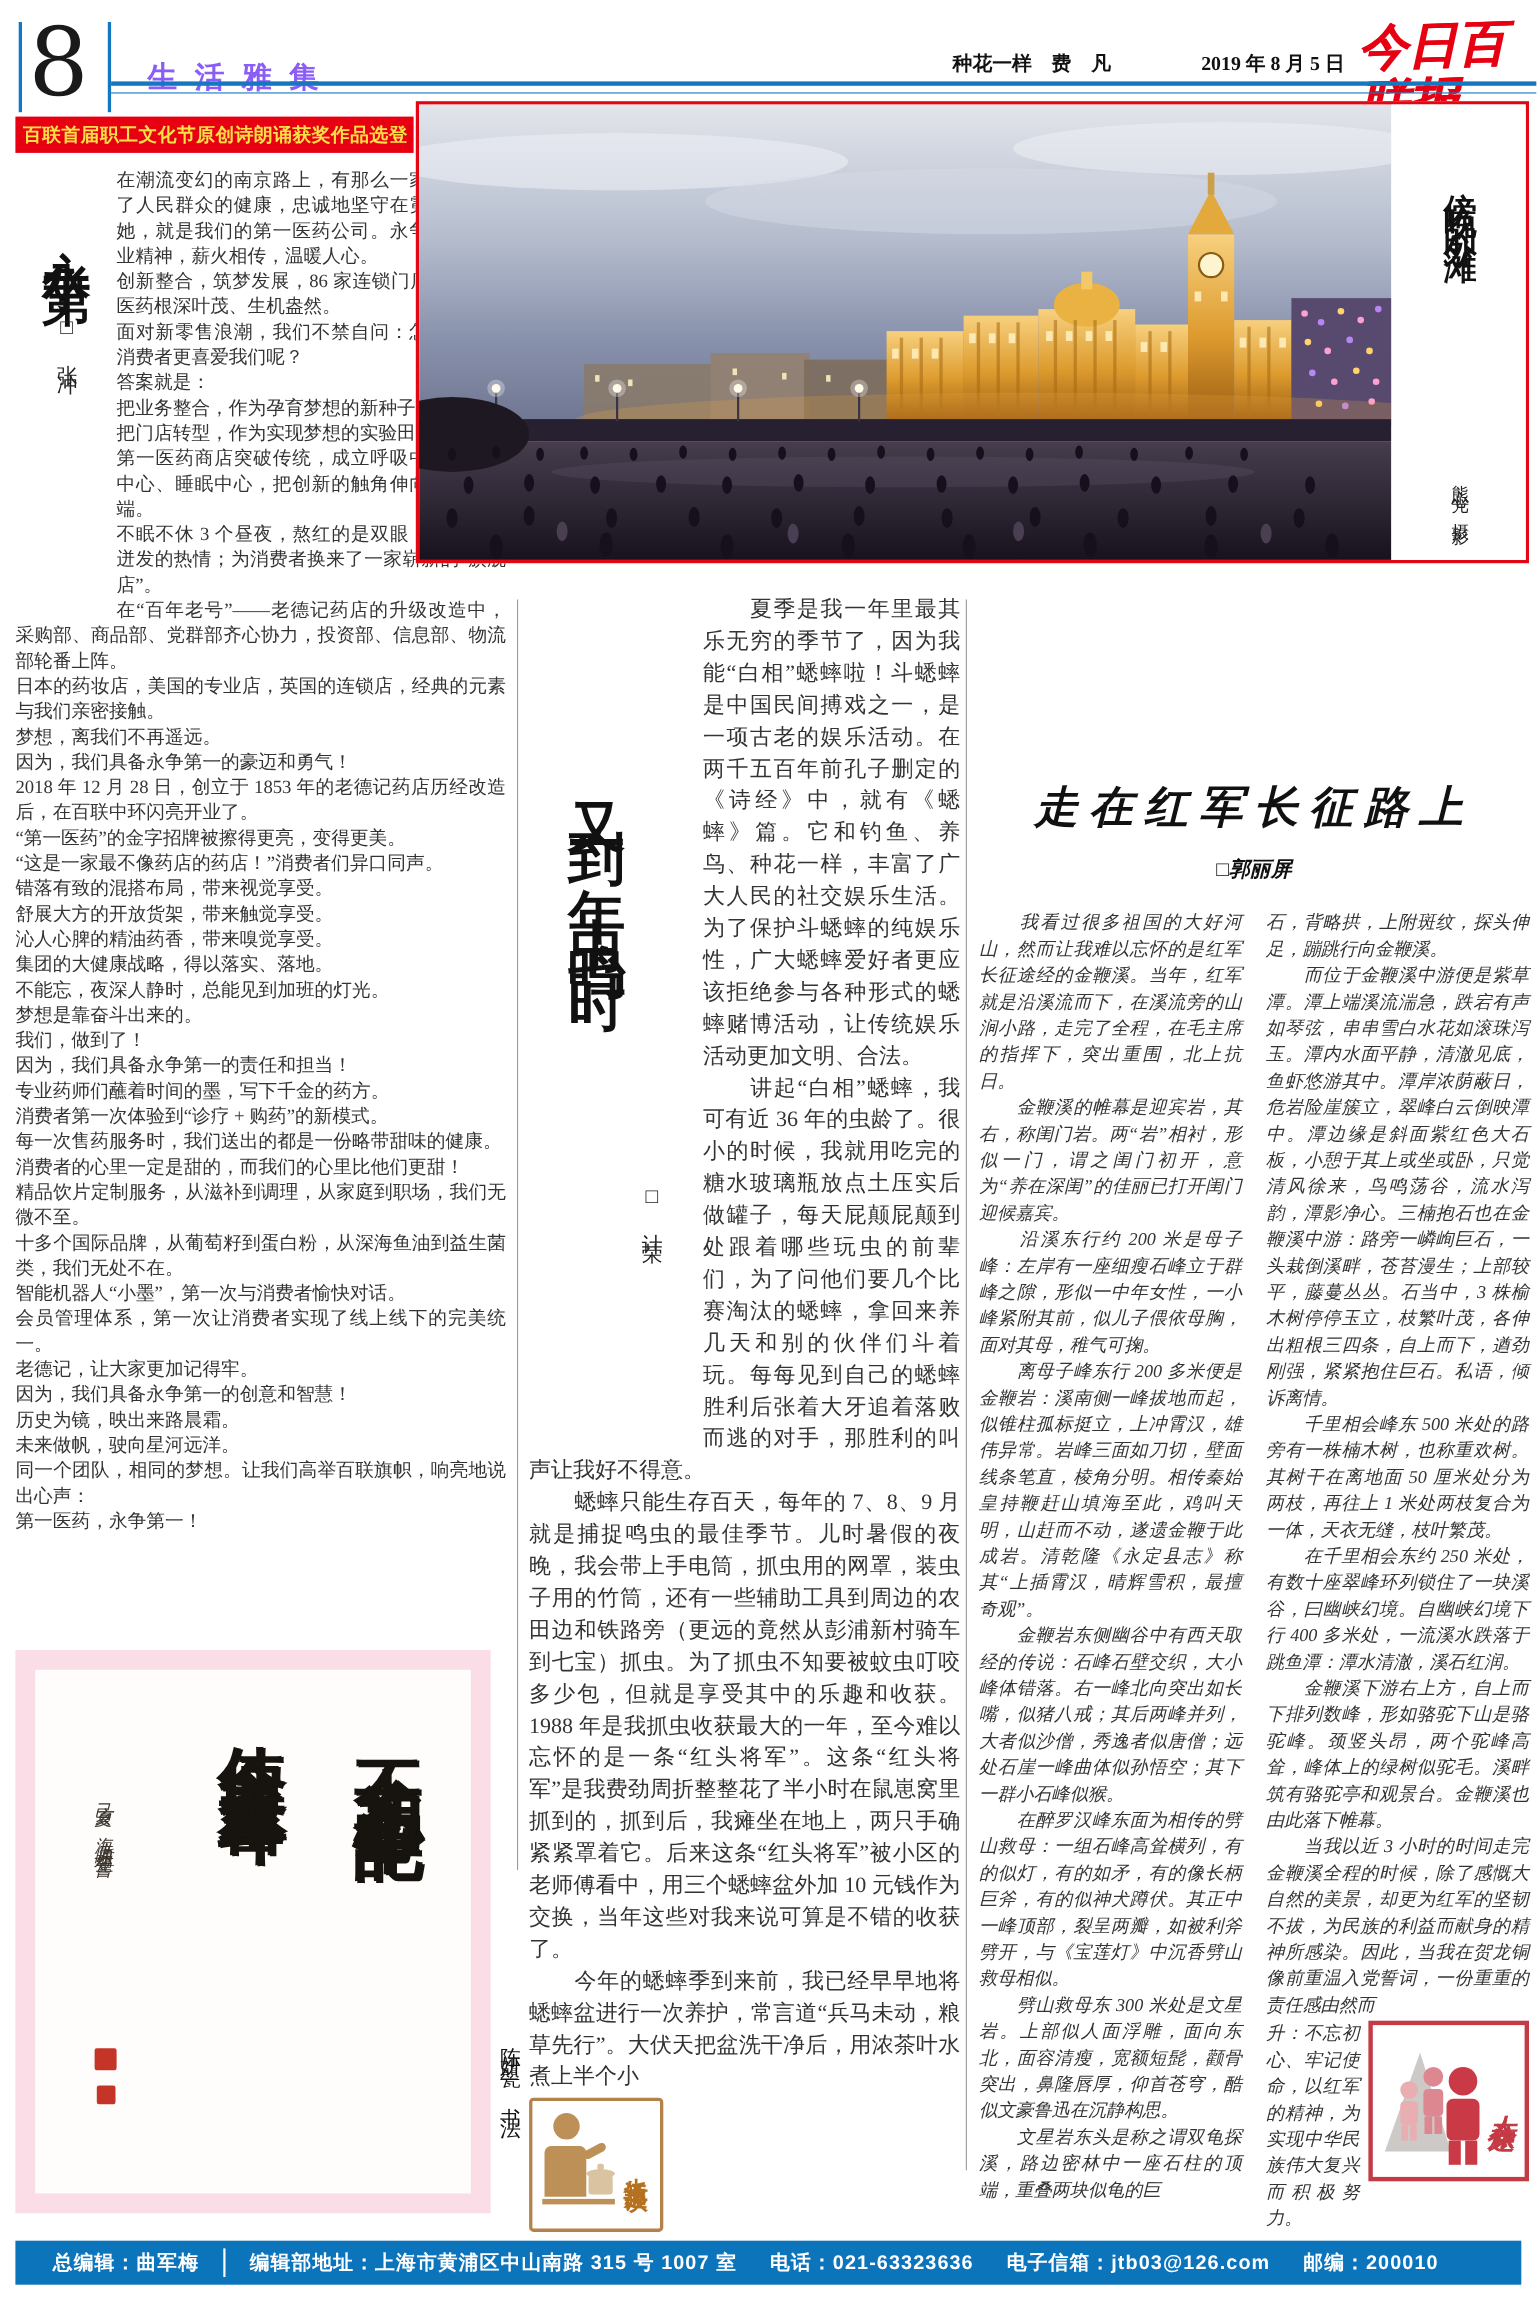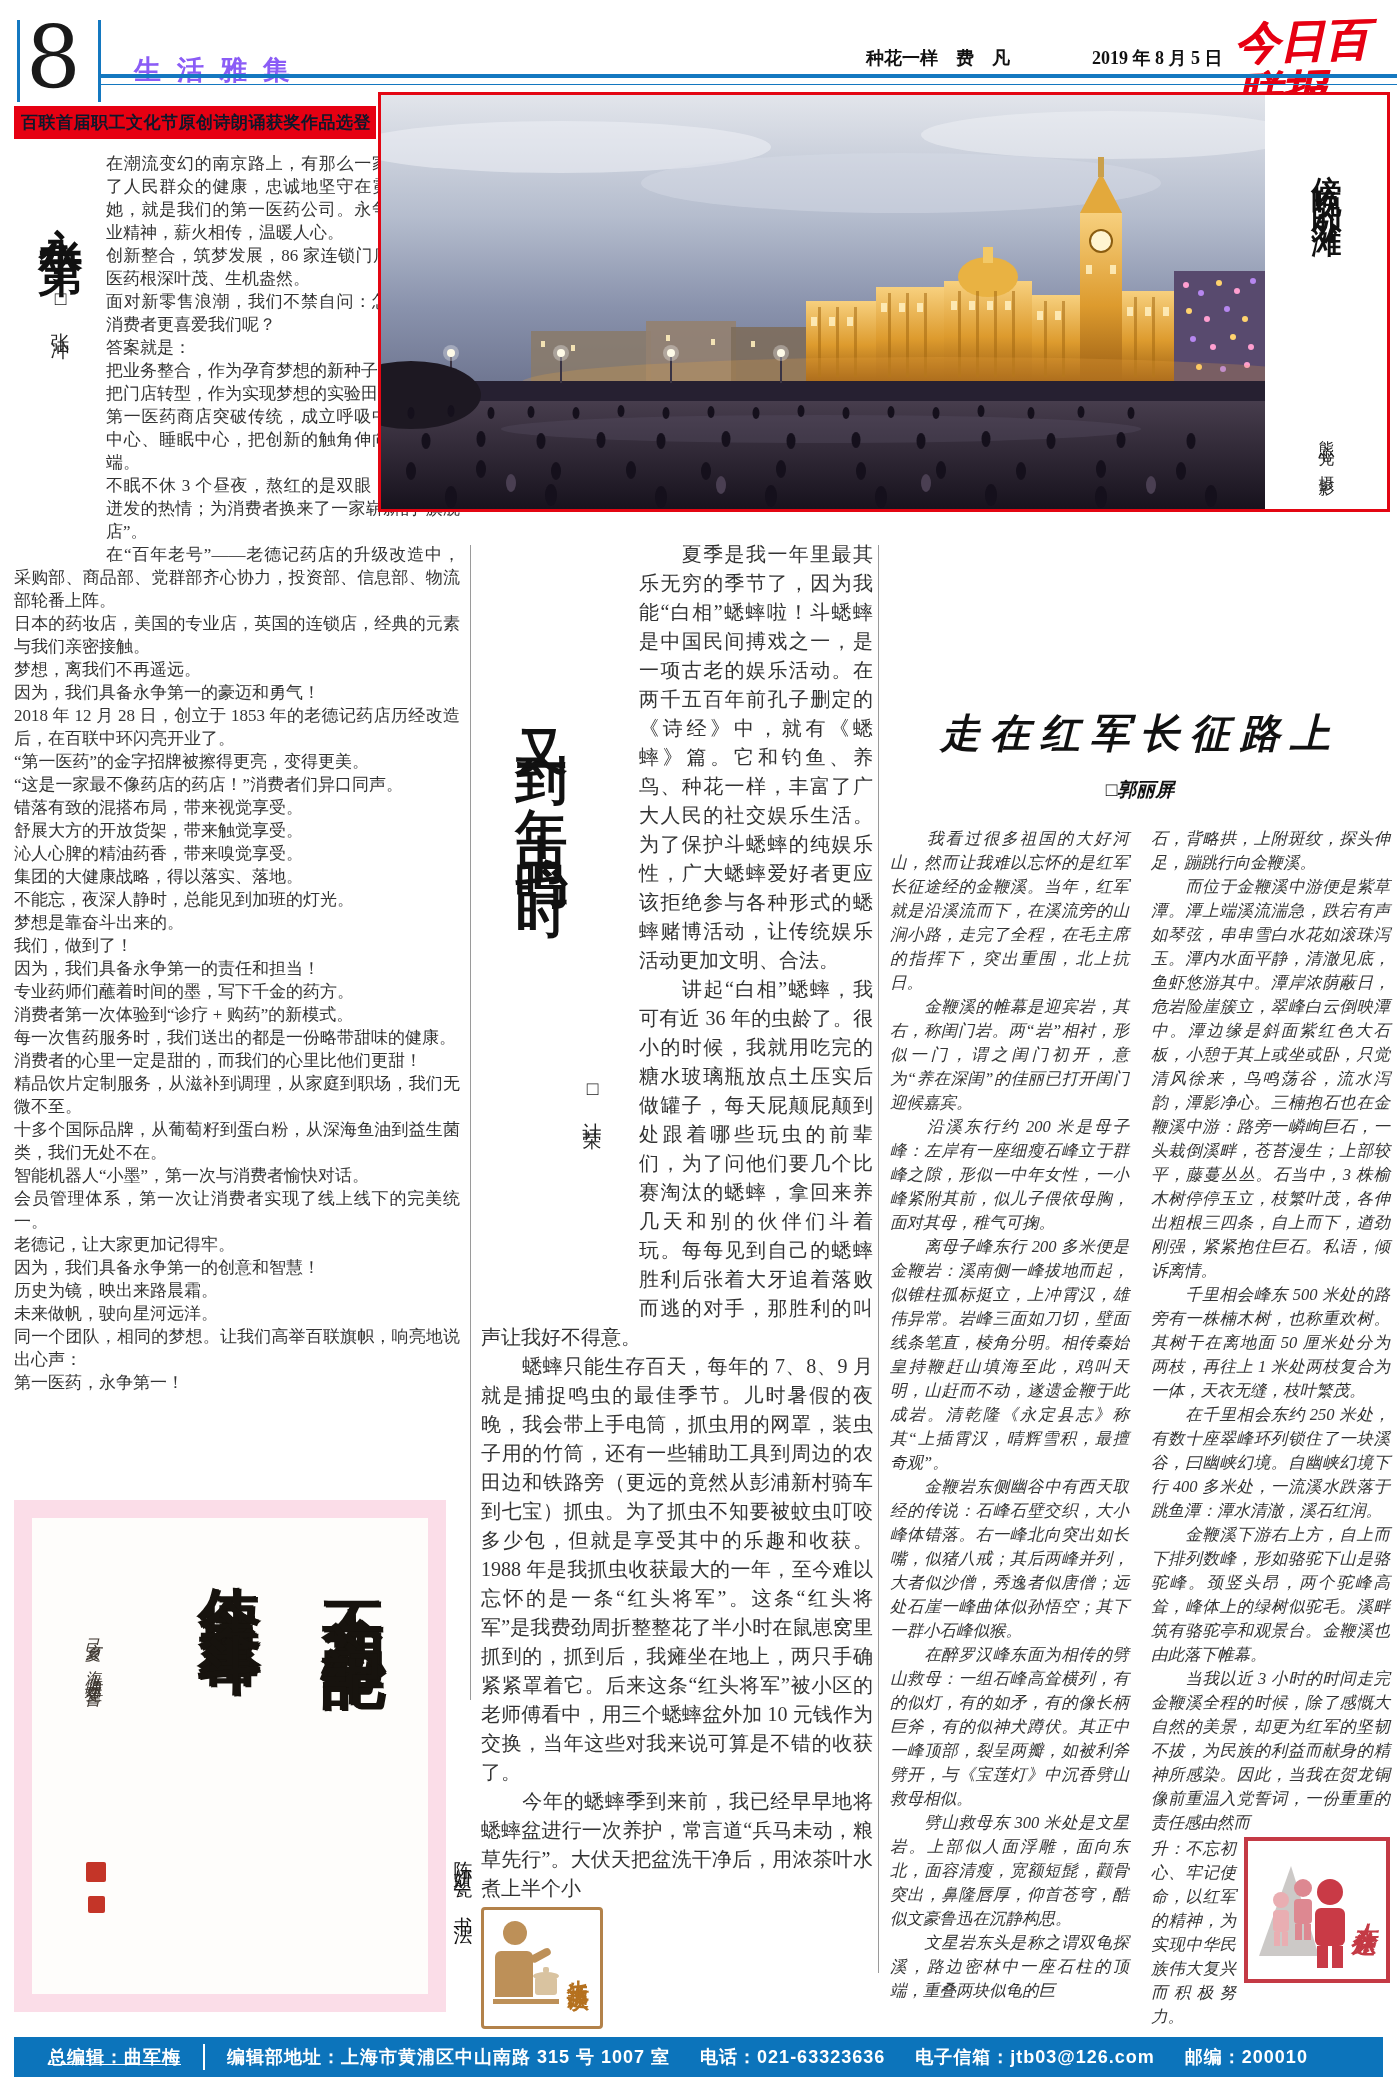--- a/index.html
+++ b/index.html
@@ -16,21 +16,21 @@
   .hdr-editor{position:absolute;left:866px;top:46px;font-size:18px;font-weight:700;color:#111;
               font-family:"Liberation Sans",sans-serif;}
   .hdr-date{position:absolute;left:1092px;top:46px;font-size:18px;font-weight:700;color:#111;}
   .hdr-masthead{position:absolute;left:1235px;top:16px;font-size:45px;line-height:1.1;color:#e60012;
                 font-weight:900;font-style:italic;font-family:"DejaVu Serif",serif;transform:rotate(-2deg);
                 text-shadow:1px 0 0 #e60012;}
   .hdr-rule-thick{position:absolute;left:101px;top:74px;right:0;height:4px;background:#1478c0;}
   .hdr-rule-thin{position:absolute;left:101px;top:84px;right:0;height:1px;background:#1478c0;}
 
   
-  .banner{position:absolute;left:14px;top:106px;width:362px;height:33px;background:#e60012;color:#0f172a;
+  .banner{position:absolute;left:14px;top:106px;width:362px;height:33px;background:#e60012;color:#fde047;
           font-size:17px;font-weight:700;font-family:"Liberation Sans",sans-serif;display:flex;align-items:center;
           padding-left:7px;box-sizing:border-box;letter-spacing:.5px;}
 
   
   .art1{position:absolute;left:14px;top:152px;width:446px;}
   .art1-float{float:left;width:92px;height:408px;box-sizing:border-box;padding-top:40px;
               display:flex;flex-direction:column;align-items:center;}
   .vtext{writing-mode:vertical-rl;text-orientation:upright;}
   .art1-title{font-size:44px;font-weight:900;letter-spacing:13px;color:#111;line-height:1;}
   .art1-author{font-size:19px;letter-spacing:8px;margin-top:44px;color:#222;}
@@ -92,21 +92,21 @@
   .seal{position:absolute;background:#c43528;border-radius:2px;}
   .seal.s1{left:54px;top:344px;width:20px;height:20px;}
   .seal.s2{left:56px;top:378px;width:17px;height:17px;}
   .callig-attrib{position:absolute;left:450px;top:1846px;font-size:19px;letter-spacing:9px;color:#111;}
 
   
   .footer{position:absolute;left:14px;right:14px;top:2037px;height:40px;background:#0c74bb;color:#fff;
           display:flex;align-items:center;font-family:"Liberation Sans",sans-serif;font-weight:700;font-size:18px;
           letter-spacing:1px;white-space:nowrap;overflow:hidden;}
   .footer .seg{flex:0 0 auto;}
-  .footer .pad-l{padding-left:34px;text-decoration:underline;}
+  .footer .pad-l{padding-left:34px;}
   .footer-div{width:2px;height:26px;background:#fff;margin:0 22px;flex:0 0 auto;}
   .footer .gap{margin-left:30px;}
 </style>
 </head>
 <body>
 
 <div class="page">
 
   <div>
     <div class="hdr-bar left"></div>

